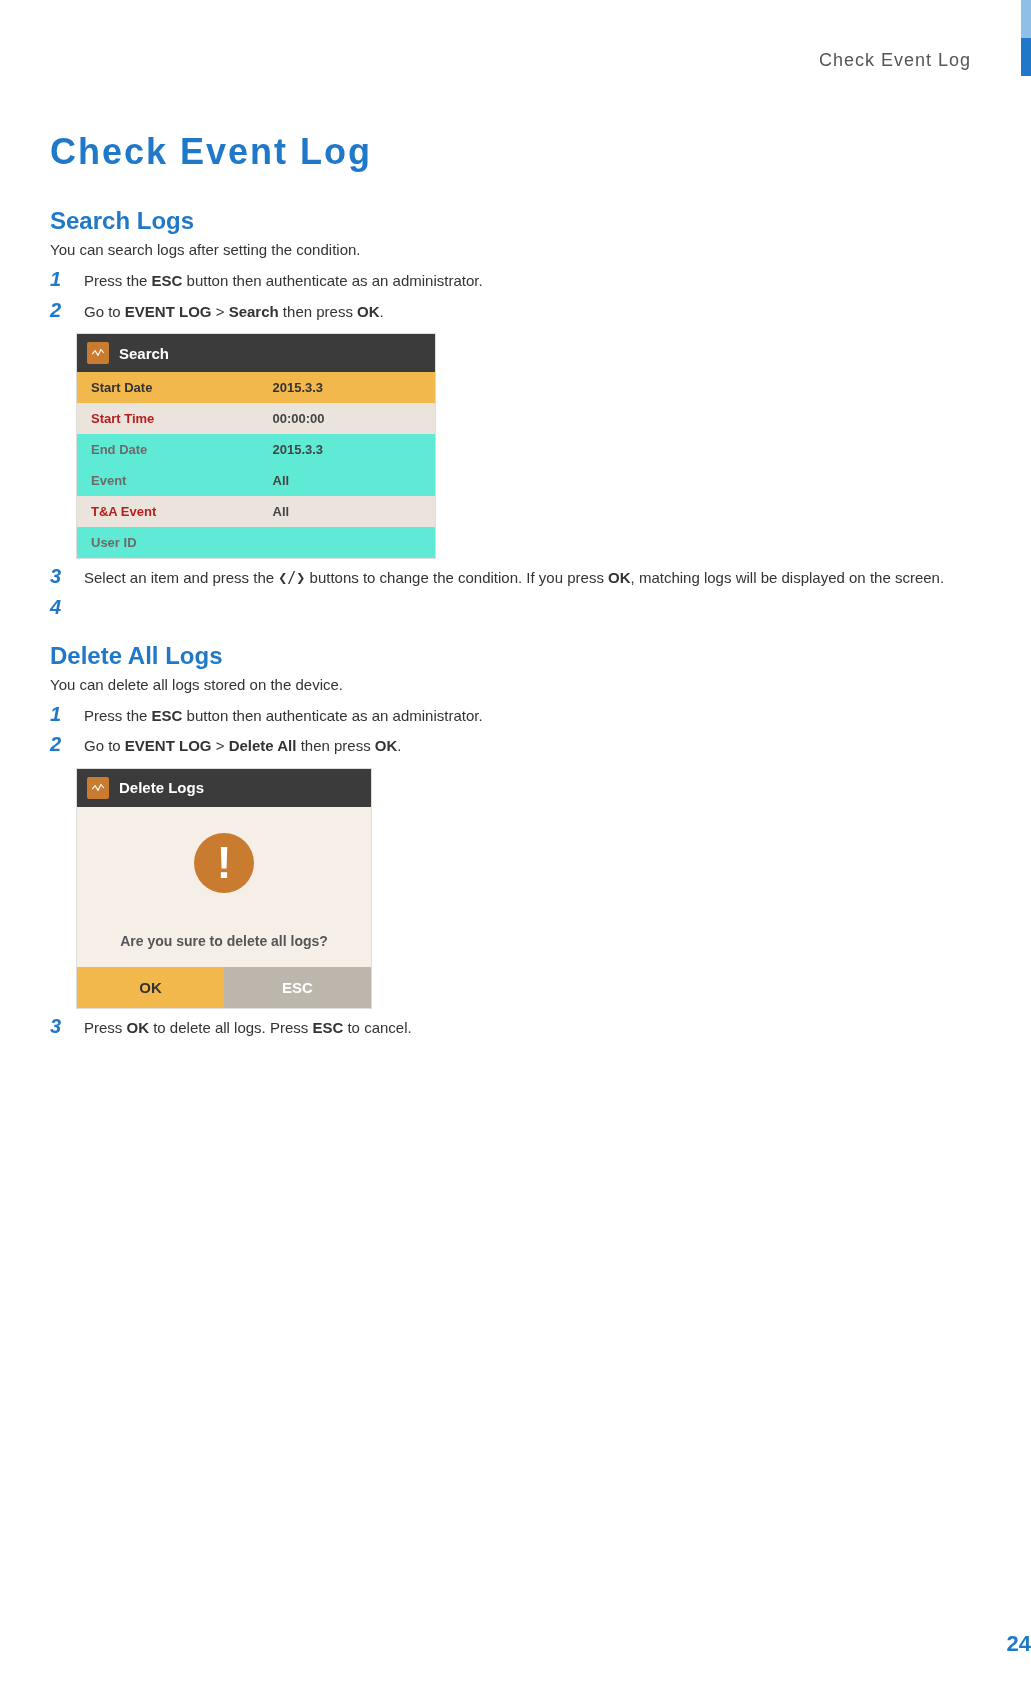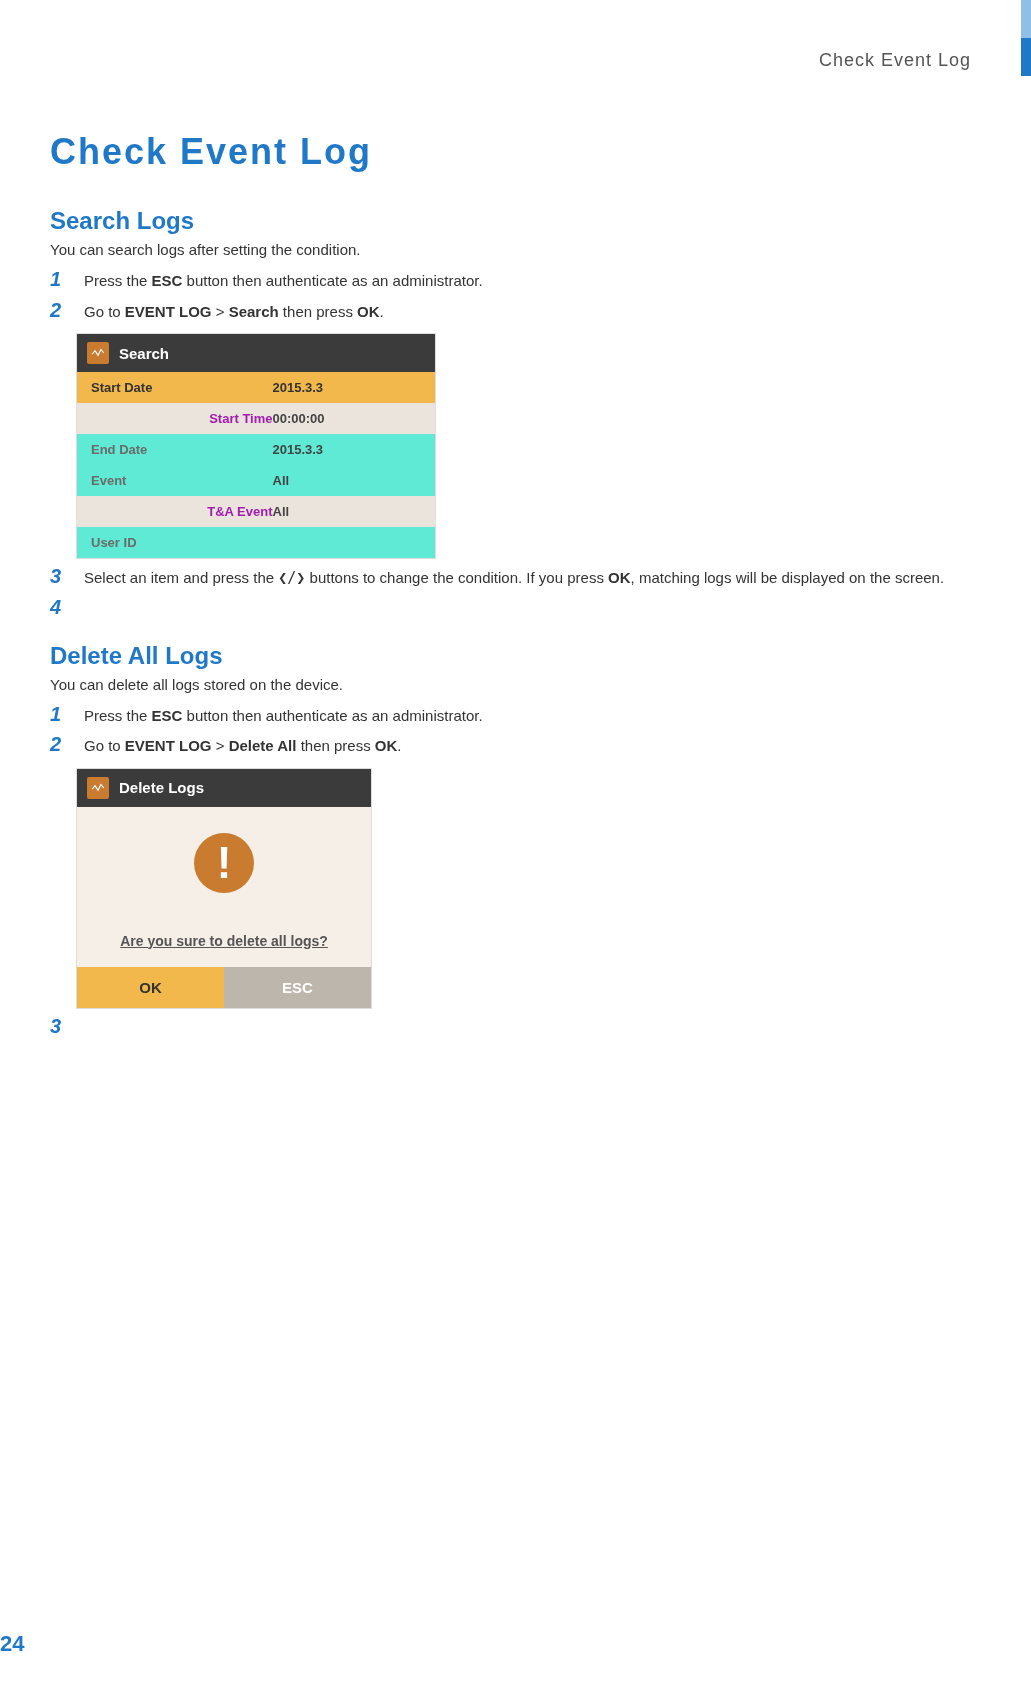--- a/index.html
+++ b/index.html
@@ -101,21 +101,21 @@
   .dev-row {
     display: flex;
     padding: 8px 14px;
     font-size: 13px;
   }
   .dev-row .lbl { flex: 0 0 55%; color: #6b6b6b; font-weight: 600; }
   .dev-row .val { flex: 1; color: #444; font-weight: 600; text-align: left; }
   .dev-row.hl { background: #f2b84b; }
   .dev-row.hl .lbl, .dev-row.hl .val { color: #333; }
   .dev-row.mute { background: #ebe4dc; }
-  .dev-row.mute .lbl { color: #a21caf; text-align: right; }
+  .dev-row.mute .lbl { color: #b91c1c; }
   .dev-row.white { background: #5eead4; }
 
   
   .device-shot2 {
     margin: 10px 0 6px 26px;
     width: 296px;
     border: 1px solid #ddd;
     overflow: hidden;
   }
   .dialog-body {
@@ -124,37 +124,37 @@
     padding: 26px 18px 18px 18px;
   }
   .warn-circle {
     width: 60px; height: 60px;
     background: #c97b2f;
     border-radius: 50%;
     margin: 0 auto 12px auto;
     display: flex; align-items: center; justify-content: center;
   }
   .warn-circle span { color: #fff; font-size: 44px; font-weight: 700; line-height: 1; }
-  .dialog-msg { font-size: 14px; color: #555; font-weight: 700; margin-top: 40px; text-decoration: underline; }
+  .dialog-msg { font-size: 14px; color: #555; font-weight: 700; margin-top: 40px; }
   .dialog-buttons { display: flex; }
   .dialog-buttons .btn {
     flex: 1;
     text-align: center;
     padding: 12px 0;
     font-size: 15px;
     font-weight: 700;
   }
   .btn.ok { background: #f2b84b; color: #333; }
   .btn.esc { background: #bdb6ad; color: #fff; }
 
   .page-number {
     position: absolute;
     bottom: 30px;
     left: 0; right: 0;
-    text-align: left;
+    text-align: right;
     color: #1f78c8;
     font-weight: 700;
     font-size: 22px;
   }
 </style>
 </head>
 <body>
 
 <div class="page-tabs">
   <div class="page-tab light"></div>
@@ -267,16 +267,19 @@
   </div>
   <div class="dialog-buttons">
     <div class="btn ok">OK</div>
     <div class="btn esc">ESC</div>
   </div>
 </div>
 
 <ol class="steps">
   <li>
     <span class="step-num">3</span>
+    <span class="step-body">
+      <span>Press </span><b>OK</b><span> to delete all logs. Press </span><b>ESC</b><span> to cancel.</span>
+    </span>
   </li>
 </ol>
 
 <div class="page-number">24</div>
 
 </body></html>

